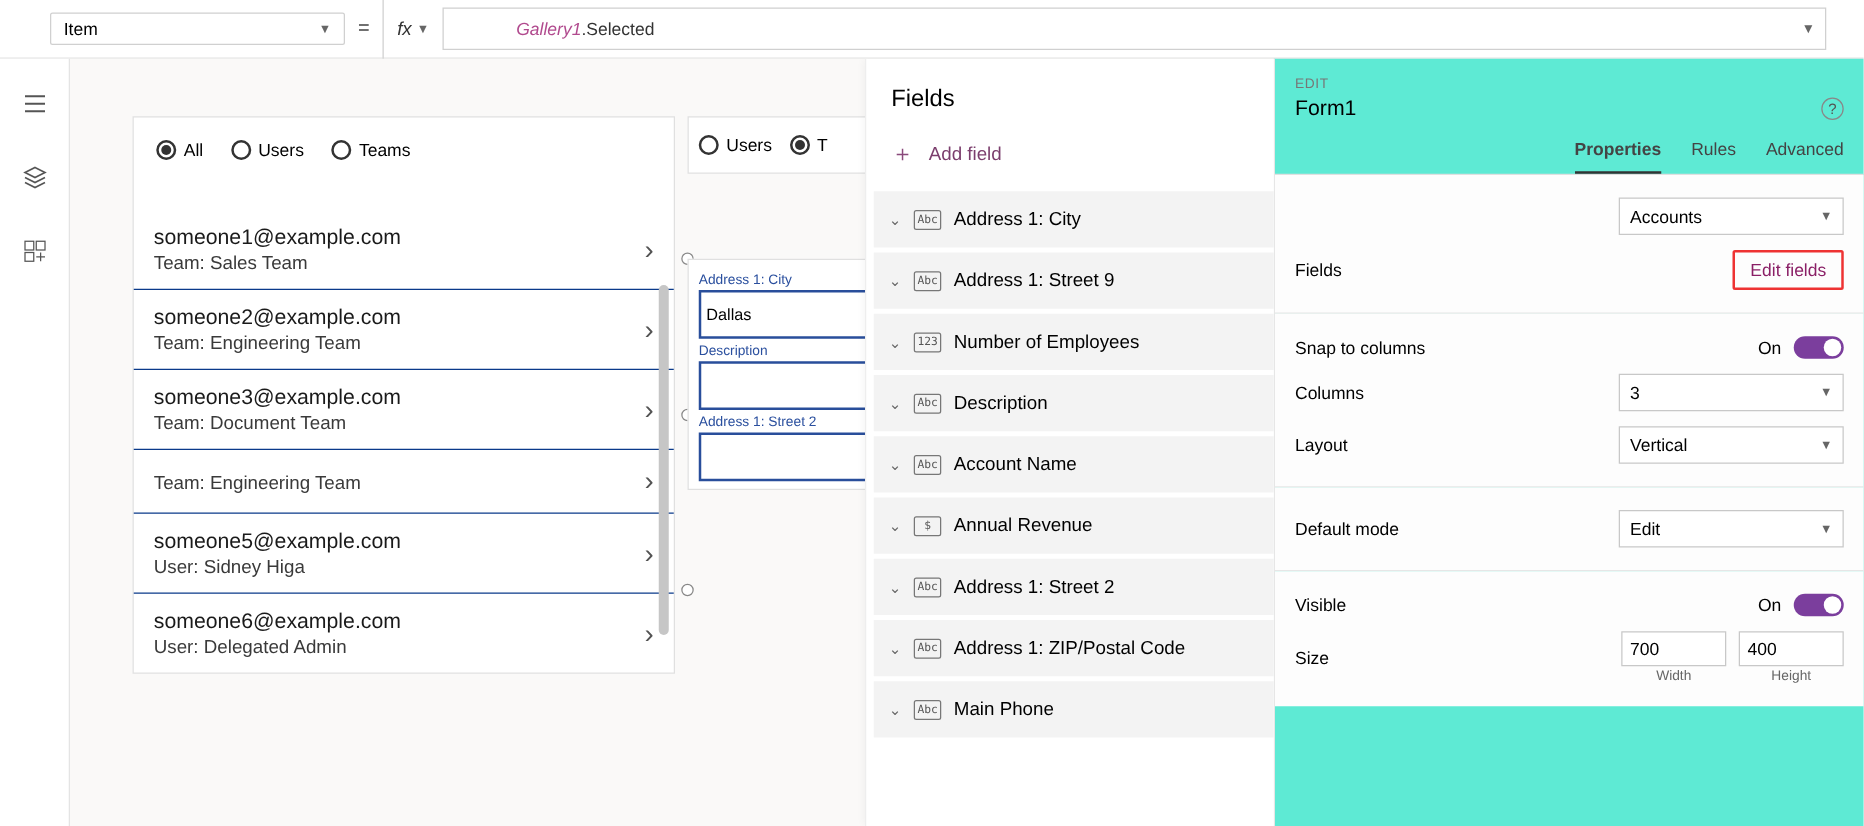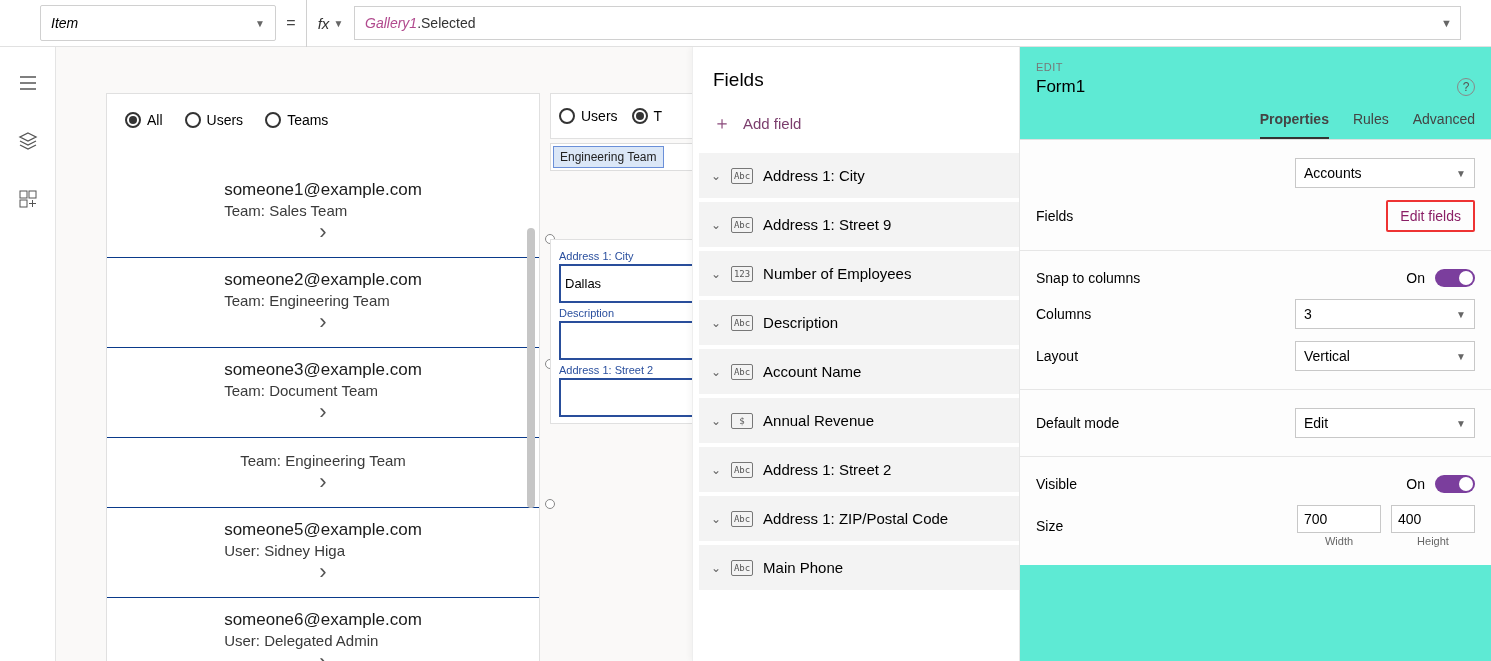--- a/index.html
+++ b/index.html
@@ -1,43 +1,43 @@
 <!DOCTYPE html>
 <html><head>
 <meta charset="utf-8">
 <style>
   * { box-sizing: border-box; margin: 0; padding: 0; font-family: "Segoe UI", Arial, sans-serif; }
   body { background: #fff; width: 1491px; height: 661px; overflow: hidden; }
 
   
   .formula-row { display: flex; align-items: center; height: 47px; border-bottom: 1px solid #e1e1e1; }
-  .prop-select { width: 236px; height: 36px; margin: 0 0 0 40px; border: 1px solid #d0d0d0; border-radius: 2px; display: flex; align-items: center; justify-content: space-between; padding: 0 10px; font-size: 14px; background:#fff;font-style:italic; }
+  .prop-select { width: 236px; height: 26px; margin: 0 0 0 40px; border: 1px solid #d0d0d0; border-radius: 2px; display: flex; align-items: center; justify-content: space-between; padding: 0 10px; font-size: 14px; background:#fff; }
   .equals { width: 30px; text-align: center; font-size: 16px; color: #444; }
   .fx-box { width: 48px; height: 52px; border-left: 1px solid #d0d0d0; display: flex; align-items: center; justify-content: center; font-style: italic; font-family: "Segoe UI", serif; font-size: 15px; gap:4px; color:#333; border:1px solid #d0d0d0; border-right:none; }
   .formula-input { flex: 1; height: 34px; border: 1px solid #d0d0d0; display:flex; align-items:center; padding: 0 10px; font-family: Consolas, monospace; font-size: 14px; margin-right:30px; position:relative; }
-  .formula-input .g1 { color: #b14a8e; font-style: italic; }
+  .formula-input .g1 { color: #b14a8e; font-style: italic; margin-left: 48px; }
   .formula-input .sel { color: #333; }
   .formula-input .chev { position:absolute; right:8px; color:#666; font-size:11px; }
 
   
   .main { display: flex; height: calc(661px - 47px); }
   .rail { width: 56px; border-right: 1px solid #e4e4e4; background:#fff; display:flex; flex-direction:column; align-items:center; padding-top:26px; gap:34px; color:#555; }
   .rail svg, .rail .icon { width:20px; height:20px; }
 
   .canvas-area { flex: 1; background: #faf9f8; position: relative; overflow:hidden; }
   .canvas-inner { position:absolute; left:50px; top:46px; display:flex; gap:10px; }
 
   
   .gallery1 { width: 434px; background:#fff; border:1px solid #e0e0e0; position:relative; }
   .gal1-filters { display:flex; gap:22px; padding:18px 18px 10px 18px; align-items:center; font-size:14px; }
   .radio { width:16px; height:16px; border-radius:50%; border:2px solid #333; display:inline-flex; align-items:center; justify-content:center; margin-right:6px; flex-shrink:0; }
   .radio.sel::after { content:""; width:8px; height:8px; border-radius:50%; background:#333; }
   .radio-opt { display:flex; align-items:flex-start; }
   .gal1-items { margin-top:30px; }
-  .gal1-row { border-top:1px solid #0a3a8a; padding:12px 16px; display:flex; align-items:center; justify-content:space-between;flex-direction:column; }
+  .gal1-row { border-top:1px solid #0a3a8a; padding:12px 16px; display:flex; align-items:center; justify-content:space-between; }
   .gal1-row:first-child { border-top:none; }
   .gal1-text { display:flex; flex-direction:column; }
   .gal1-text .t1 { font-size:17px; color:#1a1a1a; }
   .gal1-text .t2 { font-size:15px; color:#3a3a3a; margin-top:2px; }
   .chev-right { font-size:22px; color:#535353; font-weight:300;}
   .gal1-scroll { position:absolute; right:4px; top:134px; width:8px; height:280px; background:#c6c6c6; border-radius:4px; }
 
   
   .preview2 { width:154px; }
   .prev-filters { display:flex; gap:14px; background:#fff; padding:14px 8px; border:1px solid #e0e0e0; font-size:14px; }
@@ -204,23 +204,20 @@
         <div class="prev-filters">
           <div class="radio-opt">
               <span class="radio"></span>
               <span>Users</span>
             </div>
           <div class="radio-opt">
               <span class="radio sel"></span>
               <span>T</span>
             </div>
         </div>
-        <div class="prev-field-box" style="margin-top:4px;">
-          <span class="prev-chip">Engineering Team</span>
-        </div>
         <div class="form-handles">
           <span class="handle h1"></span>
           <span class="handle h2"></span>
           <span class="handle h3"></span>
           <div class="form-card">
             <div class="fc-label">Address 1: City</div>
             <input class="fc-input" value="Dallas" style="">
             <div class="fc-label">Description</div>
             <input class="fc-input" value="" style="">
             <div class="fc-label">Address 1: Street 2</div>

